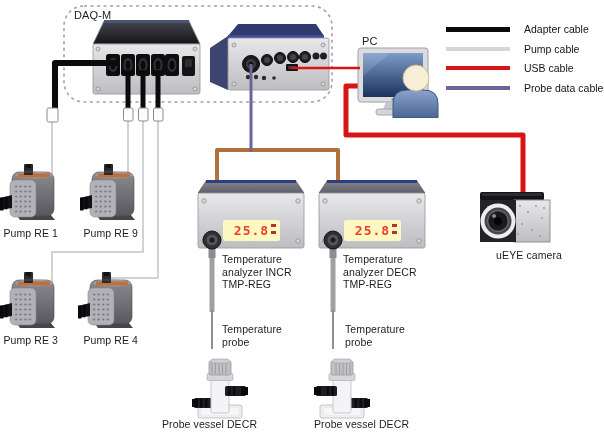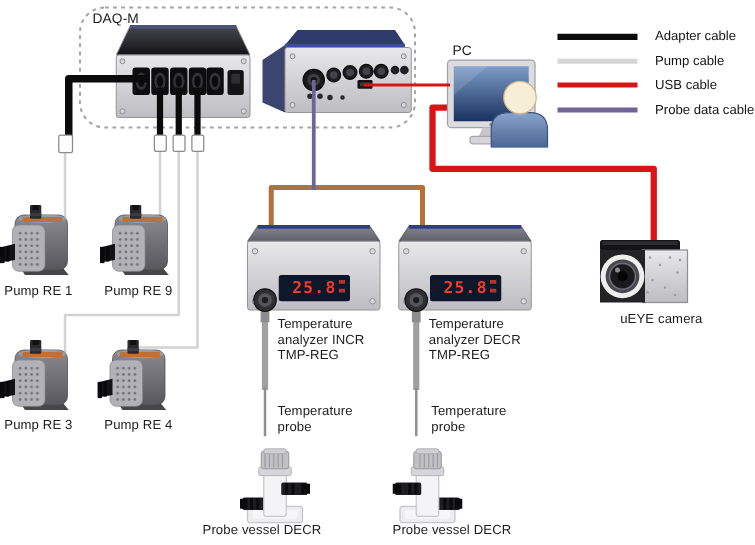--- a/index.html
+++ b/index.html
@@ -10,21 +10,21 @@
   .dev svg{display:block;}
   .lbl{position:absolute;font-weight:normal;color:#1c1c1c;font-size:10.5px;line-height:12.5px;
        letter-spacing:.1px;white-space:pre-line;}
   .t11{font-size:11px;line-height:13px;}
   .ctr{text-align:right;}
   .legend{position:absolute;left:446px;top:16px;width:158px;padding-top:7px;}
   .lrow{display:flex;align-items:center;height:12px;margin-bottom:7.5px;}
   .lswatch{width:64px;height:4px;margin-right:14px;flex:0 0 auto;}
   .lswatch.thick{height:5px;}
   .llabel{font-weight:normal;font-size:10.5px;color:#141414;white-space:nowrap;}
-  .display{position:absolute;left:31px;top:42px;width:57px;height:21px;background:#0f172a;
+  .display{position:absolute;left:31px;top:42px;width:57px;height:21px;background:#fef9c3;
            border-radius:2px;color:#f23b24;font:bold 13px/21px "DejaVu Sans Mono",monospace;
            text-align:center;letter-spacing:1px;}
   .display .tick{position:absolute;right:4px;width:5px;height:3px;background:#b5342a;}
   .display .tick.t1{top:4px;}
   .display .tick.t2{top:11px;}
 </style>
 </head>
 <body>
 
 <div class="stage">

